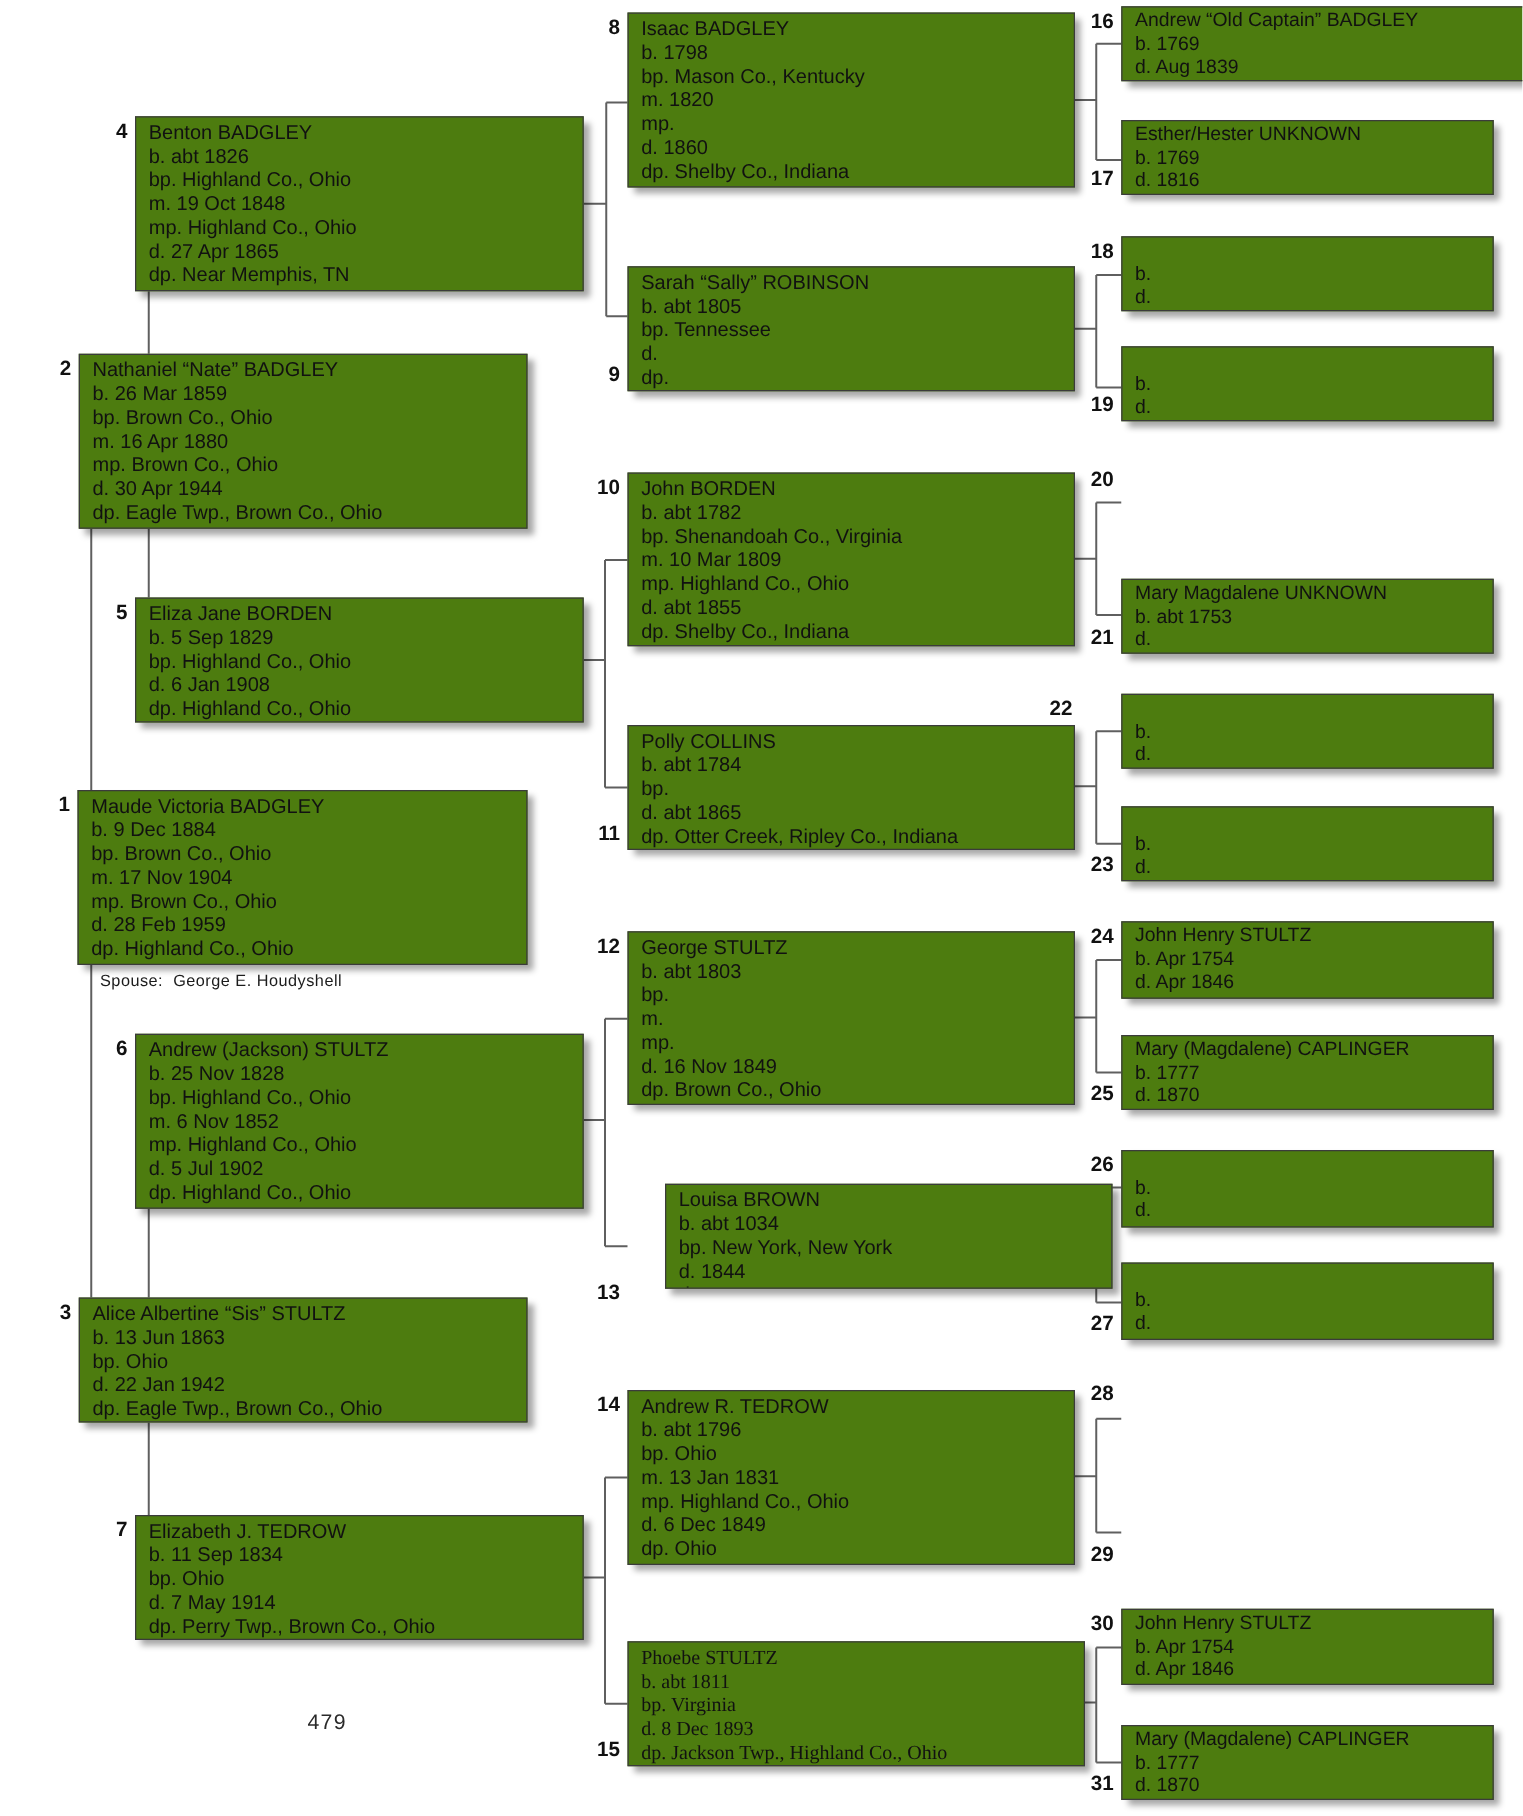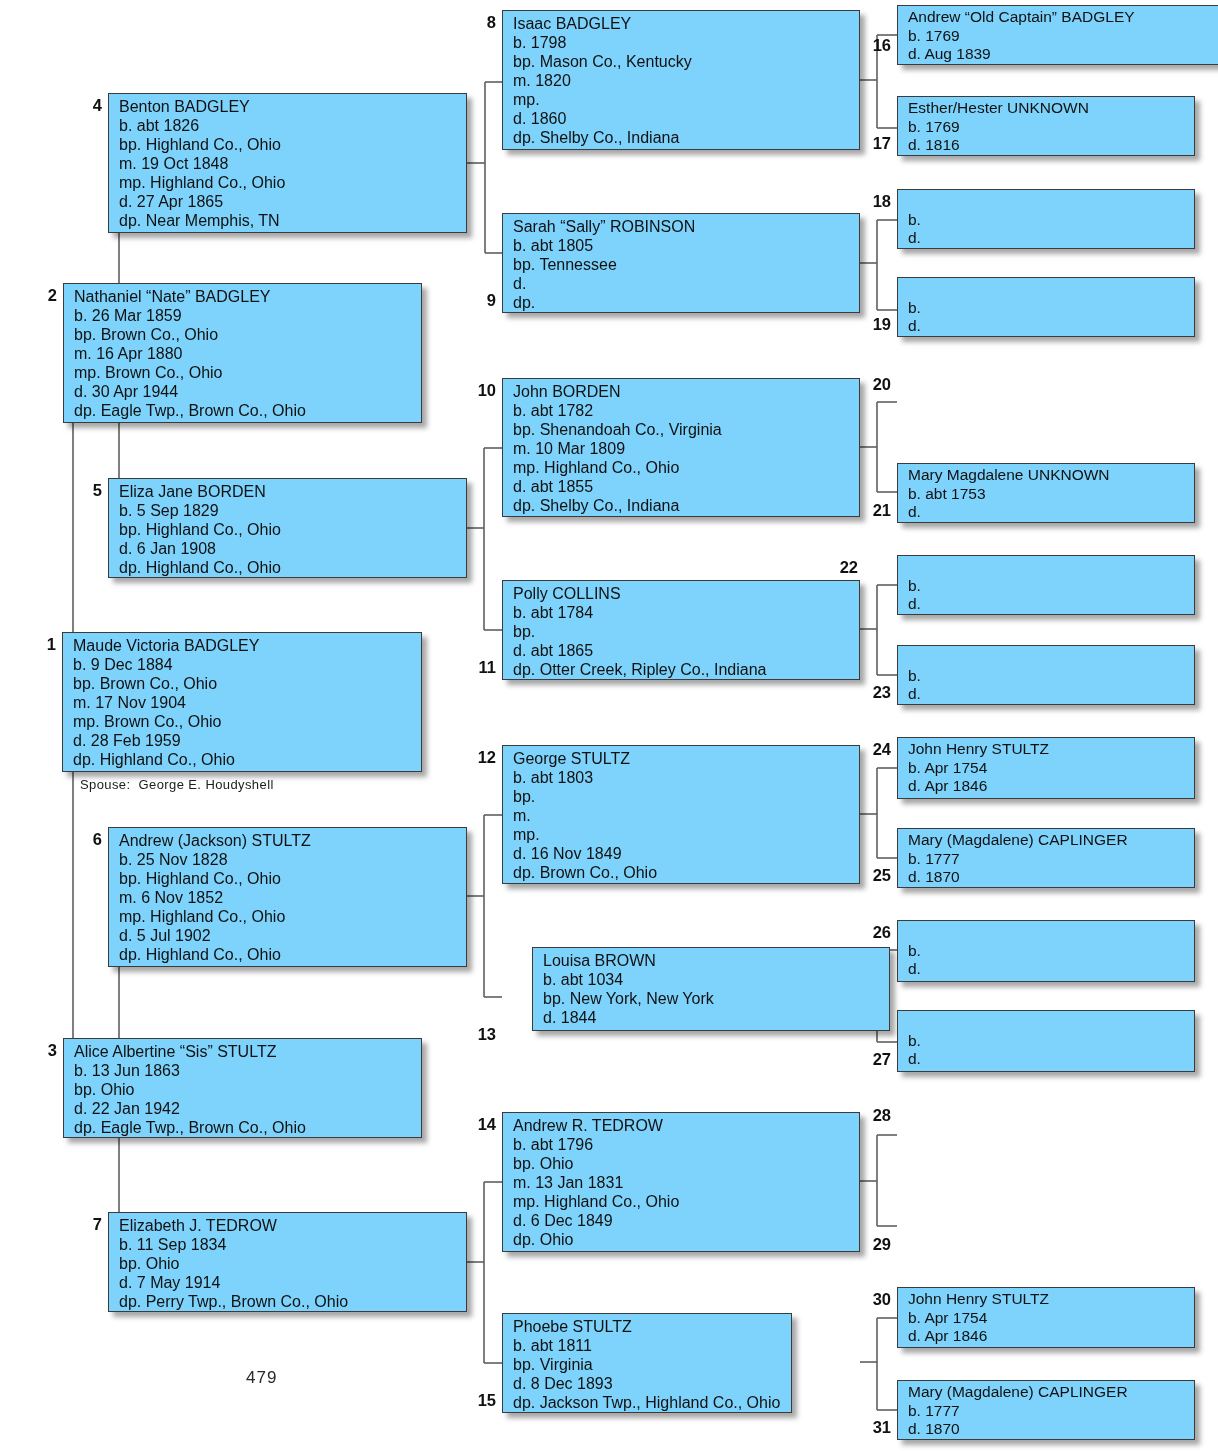--- a/index.html
+++ b/index.html
@@ -14,21 +14,21 @@
   }
   #connector-layer{
     position:absolute;
     left:0;top:0;
     z-index:1;
   }
   #boxes{position:absolute;left:0;top:0;width:100%;height:100%;z-index:2;}
   .pbox{
     position:absolute;
     box-sizing:border-box;
-    background:#7dd3fc;
+    background:#4d7c0f;
     border:1.4px solid #3b3b3b;
     box-shadow:5px 5px 5px rgba(0,0,0,0.35);
     padding:3px 8px 3px 10px;
     overflow:hidden;
   }
   .pname,.pline{
     font-size:16px;
     line-height:19px;
     min-height:19px;
     white-space:pre;
@@ -252,34 +252,34 @@
       <div class="pbox" style="left: 502px; top: 1112px; width: 358px; height: 140px;">
         <div class="pname">Andrew R. TEDROW</div>
         <div class="pline">b. abt 1796</div>
         <div class="pline">bp. Ohio</div>
         <div class="pline">m. 13 Jan 1831</div>
         <div class="pline">mp. Highland Co., Ohio</div>
         <div class="pline">d. 6 Dec 1849</div>
         <div class="pline">dp. Ohio</div>
       </div>
       <div class="pnum" style="left: 460px; top: 1115px;">14</div>
-      <div class="pbox" style="left: 502px; top: 1313px; width: 290px; height: 100px;">
+      <div class="pbox" style="left: 502px; top: 1313px; width: 366px; height: 100px; font-family: Liberation Serif, serif;">
         <div class="pname">Phoebe STULTZ</div>
         <div class="pline">b. abt 1811</div>
         <div class="pline">bp. Virginia</div>
         <div class="pline">d. 8 Dec 1893</div>
         <div class="pline">dp. Jackson Twp., Highland Co., Ohio</div>
       </div>
       <div class="pnum" style="left: 460px; top: 1391px;">15</div>
       <div class="pbox small" style="left: 897px; top: 5px; width: 338px; height: 60px;">
         <div class="pname">Andrew “Old Captain” BADGLEY</div>
         <div class="pline">b. 1769</div>
         <div class="pline">d. Aug 1839</div>
       </div>
-      <div class="pnum" style="left: 855px; top: 8px; margin-top: 28px;">16</div>
+      <div class="pnum" style="left: 855px; top: 8px;">16</div>
       <div class="pbox small" style="left: 897px; top: 96px; width: 298px; height: 60px;">
         <div class="pname">Esther/Hester UNKNOWN</div>
         <div class="pline">b. 1769</div>
         <div class="pline">d. 1816</div>
       </div>
       <div class="pnum" style="left: 855px; top: 134px;">17</div>
       <div class="pbox small" style="left: 897px; top: 189px; width: 298px; height: 60px;">
         <div class="pname"></div>
         <div class="pline">b.</div>
         <div class="pline">d.</div>

